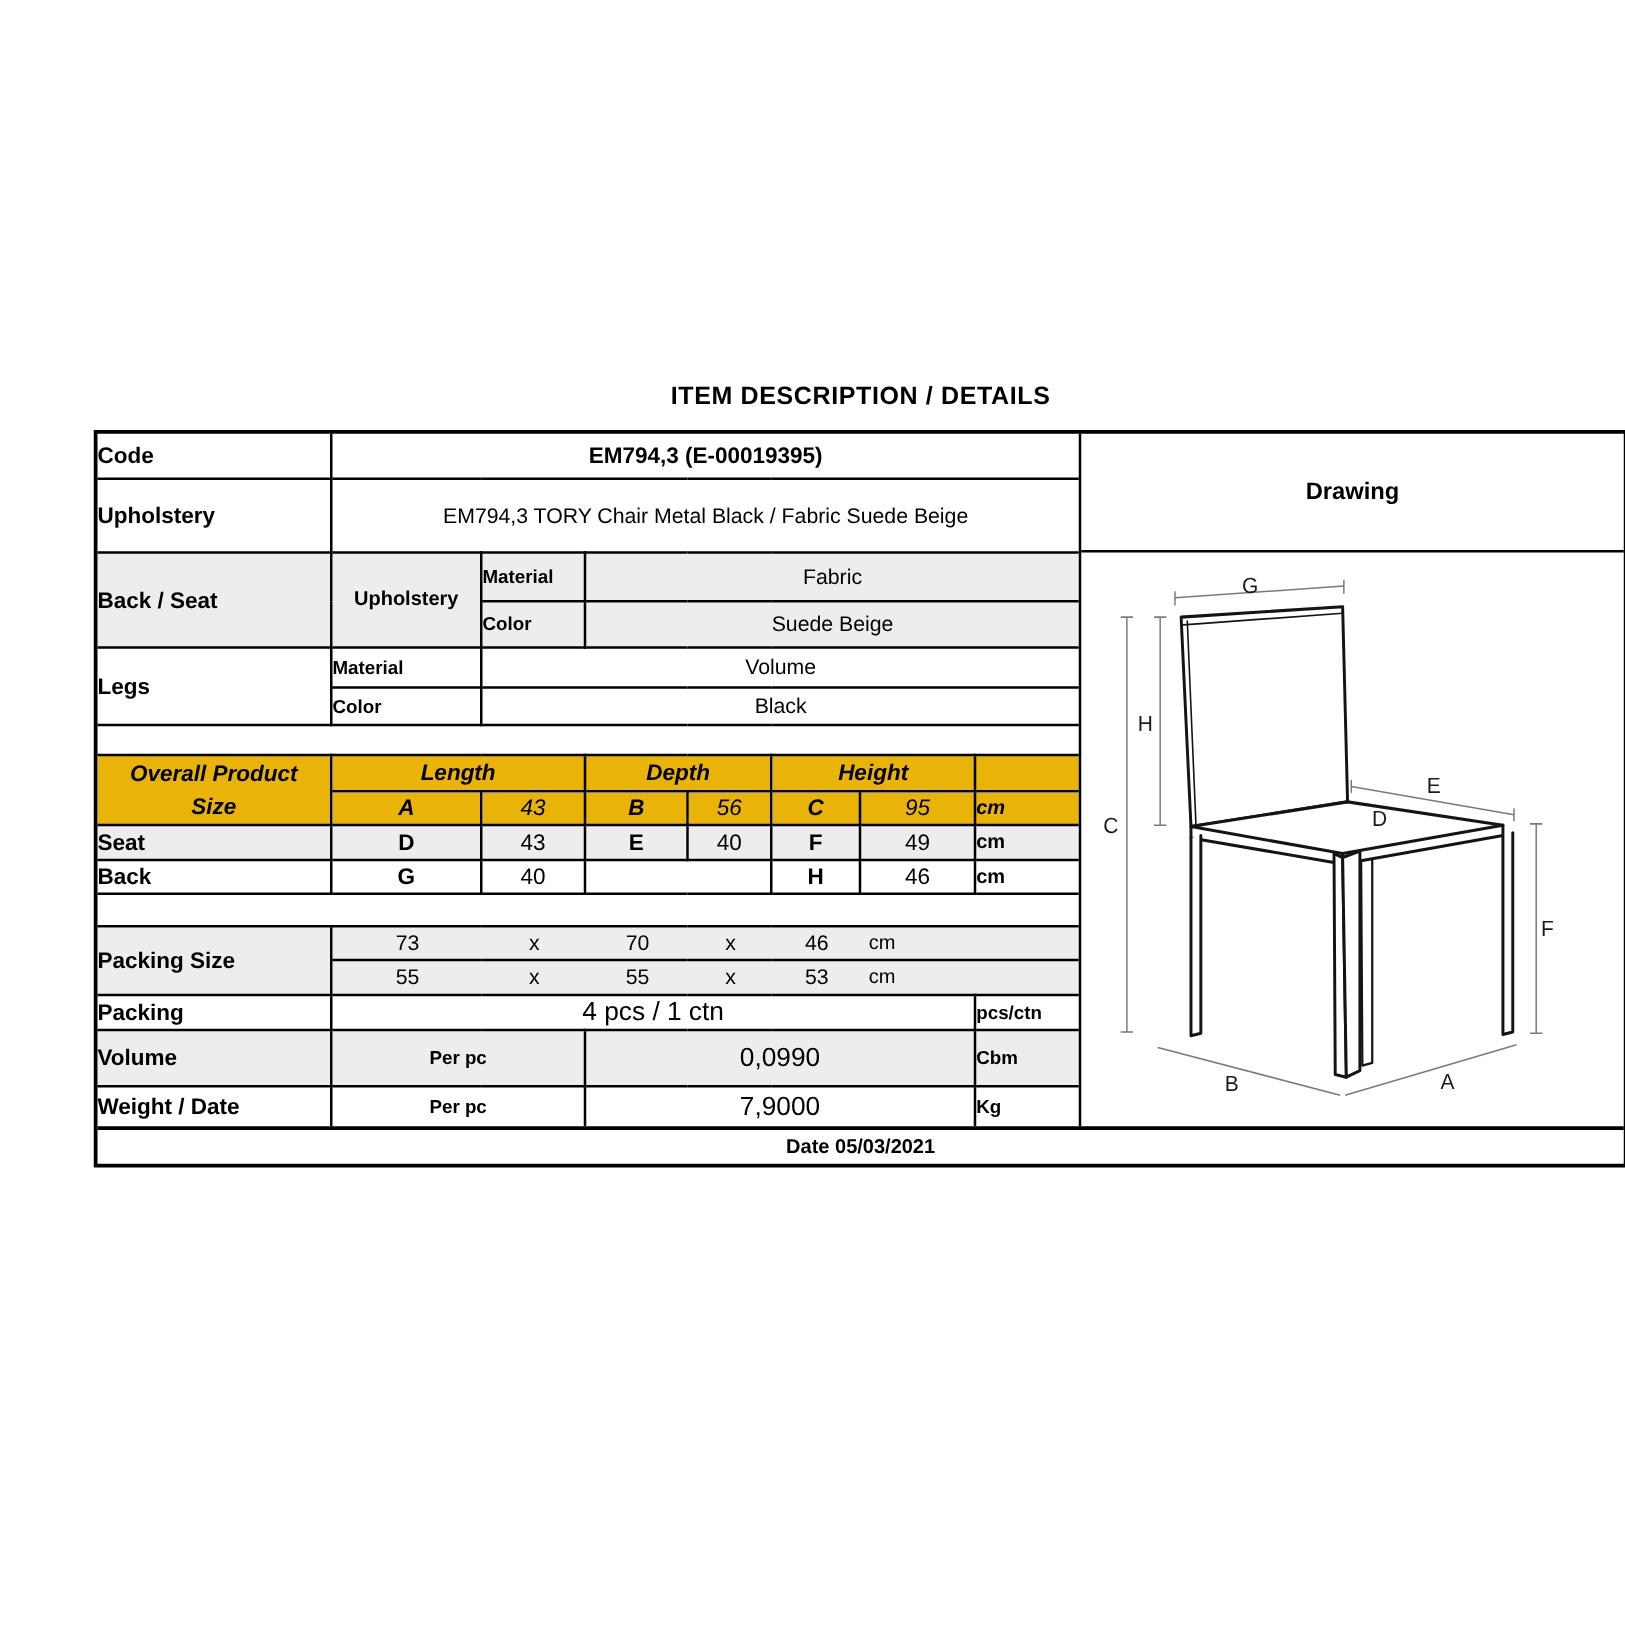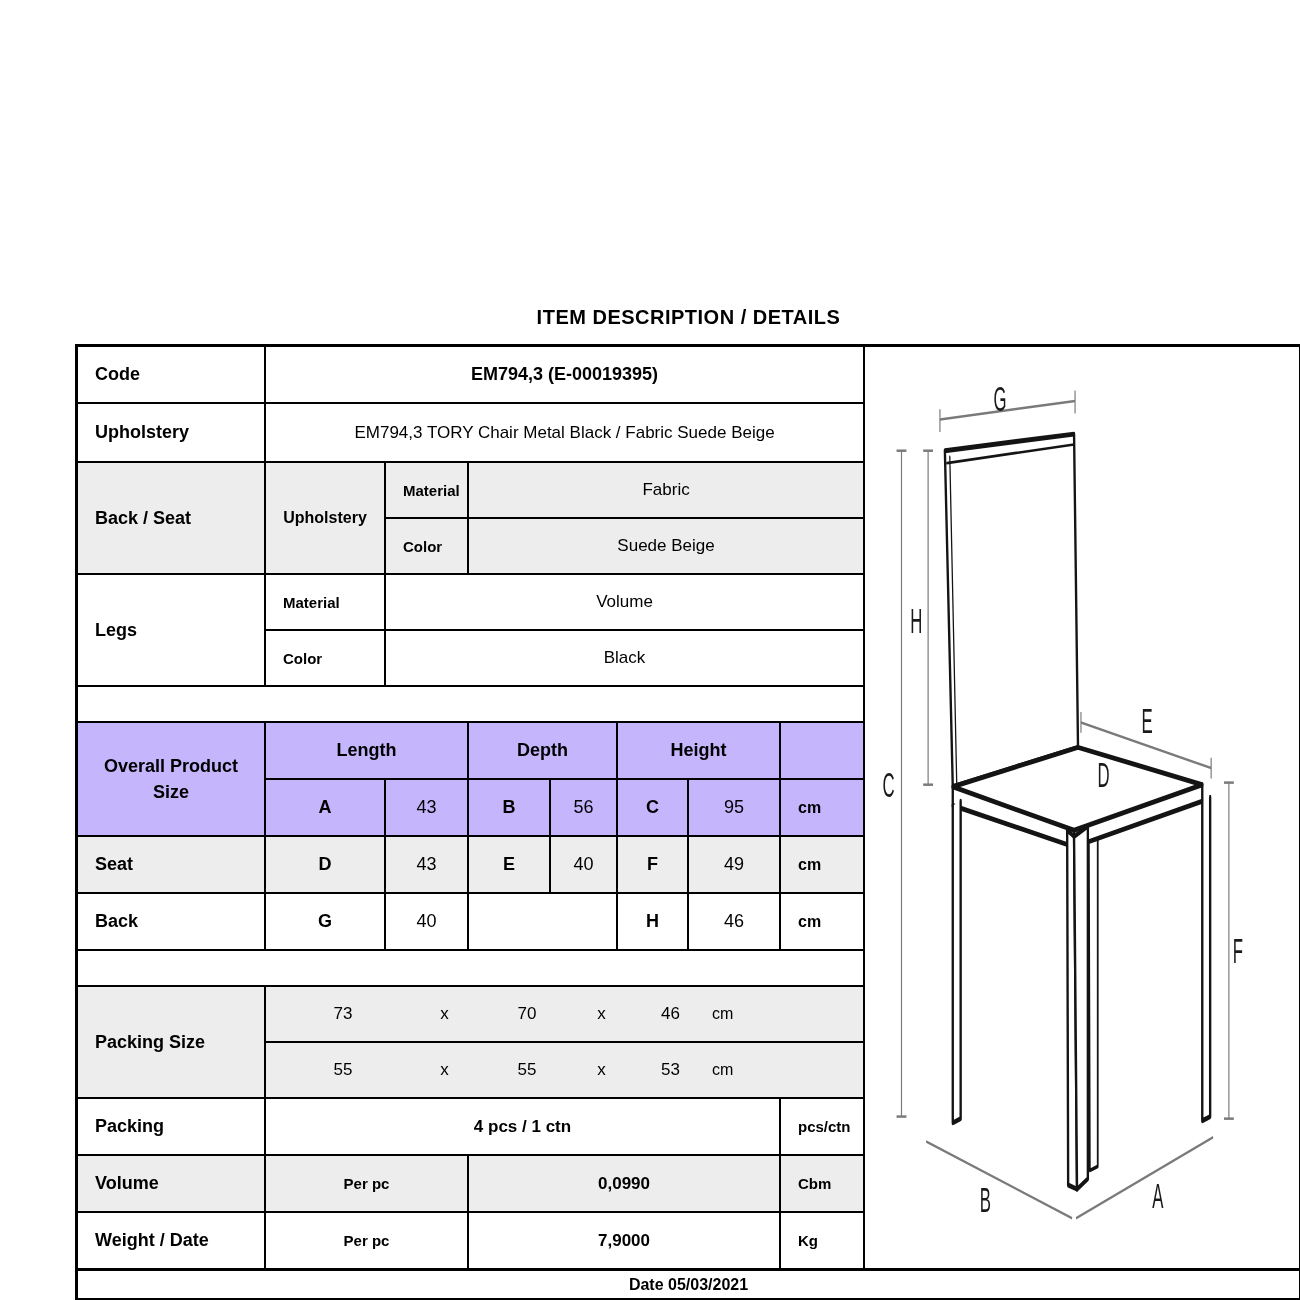--- a/index.html
+++ b/index.html
@@ -2,41 +2,41 @@
 <html><head>
 <meta charset="utf-8">
 <style>
   html,body{margin:0;padding:0;background:#ffffff;}
   body{width:1300px;height:1300px;position:relative;font-family:"Liberation Sans",sans-serif;color:#000;}
   .sheet{position:absolute;left:35px;top:306px;width:1227px;margin-left:40px;}
   .doc-title{text-align:center;font-size:20px;font-weight:bold;letter-spacing:.5px;margin-bottom:15px;}
   .frame{border:3px solid #000;background:#fff;}
   .frame-top{display:flex;align-items:stretch;}
   table.specs{border-collapse:collapse;table-layout:fixed;width:785px;flex:0 0 785px;}
-  table.specs td{border:2px solid #000;padding:17px;vertical-align:middle;overflow:hidden;}
+  table.specs td{border:2px solid #000;padding:0;vertical-align:middle;overflow:hidden;}
   table.specs tr>td:first-child{border-left:none;}
   table.specs tr>td:last-child{border-right:none;}
   table.specs tr.rfirst td{border-top:none;}
   table.specs tr.rlast td{border-bottom:none;}
   .lbl{font-weight:bold;font-size:18px;padding-left:4px;text-align:left;}
   .bval{font-weight:bold;font-size:18px;text-align:center;}
   .rval{font-weight:normal;font-size:17px;text-align:center;}
   .mid{font-weight:bold;font-size:16px;text-align:center;}
   .sm{font-weight:bold;font-size:15px;padding-left:3px;text-align:left;}
   .gray{background:#ededed;}
-  .yellow{background:#c4b5fd;}
+  .yellow{background:#eab308;font-style:italic;}
   .ylbl{font-weight:bold;font-size:18px;text-align:center;line-height:1.45;}
   .yhdr{font-weight:bold;font-size:18px;text-align:center;}
   .keyc{font-weight:bold;font-size:18px;text-align:center;}
   .numc{font-weight:normal;font-size:18px;text-align:center;}
   .unitc{font-weight:bold;font-size:16px;text-align:left;padding-left:4px;}
   .packgrid{display:grid;grid-template-columns:120px 83px 82px 67px 71px 1fr;align-items:center;}
   .packgrid span{text-align:center;font-size:17px;font-weight:normal;}
   .packgrid .pu{text-align:left;padding-left:6px;font-size:16px;}
-  .centerv{font-weight:bold;font-size:17px;text-align:center;}
+  .centerv{font-weight:normal;font-size:21px;text-align:center;}
   .basis{font-weight:bold;font-size:15px;text-align:center;}
   .unit2{font-weight:bold;font-size:15px;text-align:left;padding-left:4px;}
   .drawing-col{flex:1;display:flex;flex-direction:column;border-left:2px solid #000;}
   .drawing-header{height:95px;border-bottom:2px solid #000;display:flex;align-items:center;justify-content:center;font-weight:bold;font-size:19px;box-sizing:border-box;}
   .drawing-area{flex:1;position:relative;}
   .drawing-area svg{position:absolute;inset:0;width:100%;height:100%;}
   .date-row{border-top:3px solid #000;height:27px;display:flex;align-items:center;justify-content:center;font-weight:bold;font-size:16px;}
   svg text{font-family:"Liberation Sans",sans-serif;font-size:17px;fill:#1a1a1a;}
 </style>
 </head>
@@ -170,20 +170,21 @@
         <tr class="rlast" style="height:32px">
           <td class="lbl">Weight / Date</td>
           <td class="basis" colspan="2">Per pc</td>
           <td class="centerv" colspan="4">7,9000</td>
           <td class="unit2">Kg</td>
         </tr>
       </tbody>
         </table>
 
       <div class="drawing-col">
+        <div class="drawing-header">Drawing</div>
         <div class="drawing-area">
           <svg viewBox="0 0 440 444" preserveAspectRatio="none">
 
             <g stroke="#7a7a7a" stroke-width="1.2" fill="none">
               <path d="M76,35 L213,26"></path>
               <path d="M76,30 L76,41"></path>
                 <path d="M213,21 L213,32"></path>
               <path d="M64,50 L64,211"></path>
               <path d="M59,50 L69,50"></path>
                 <path d="M59,211 L69,211"></path>

